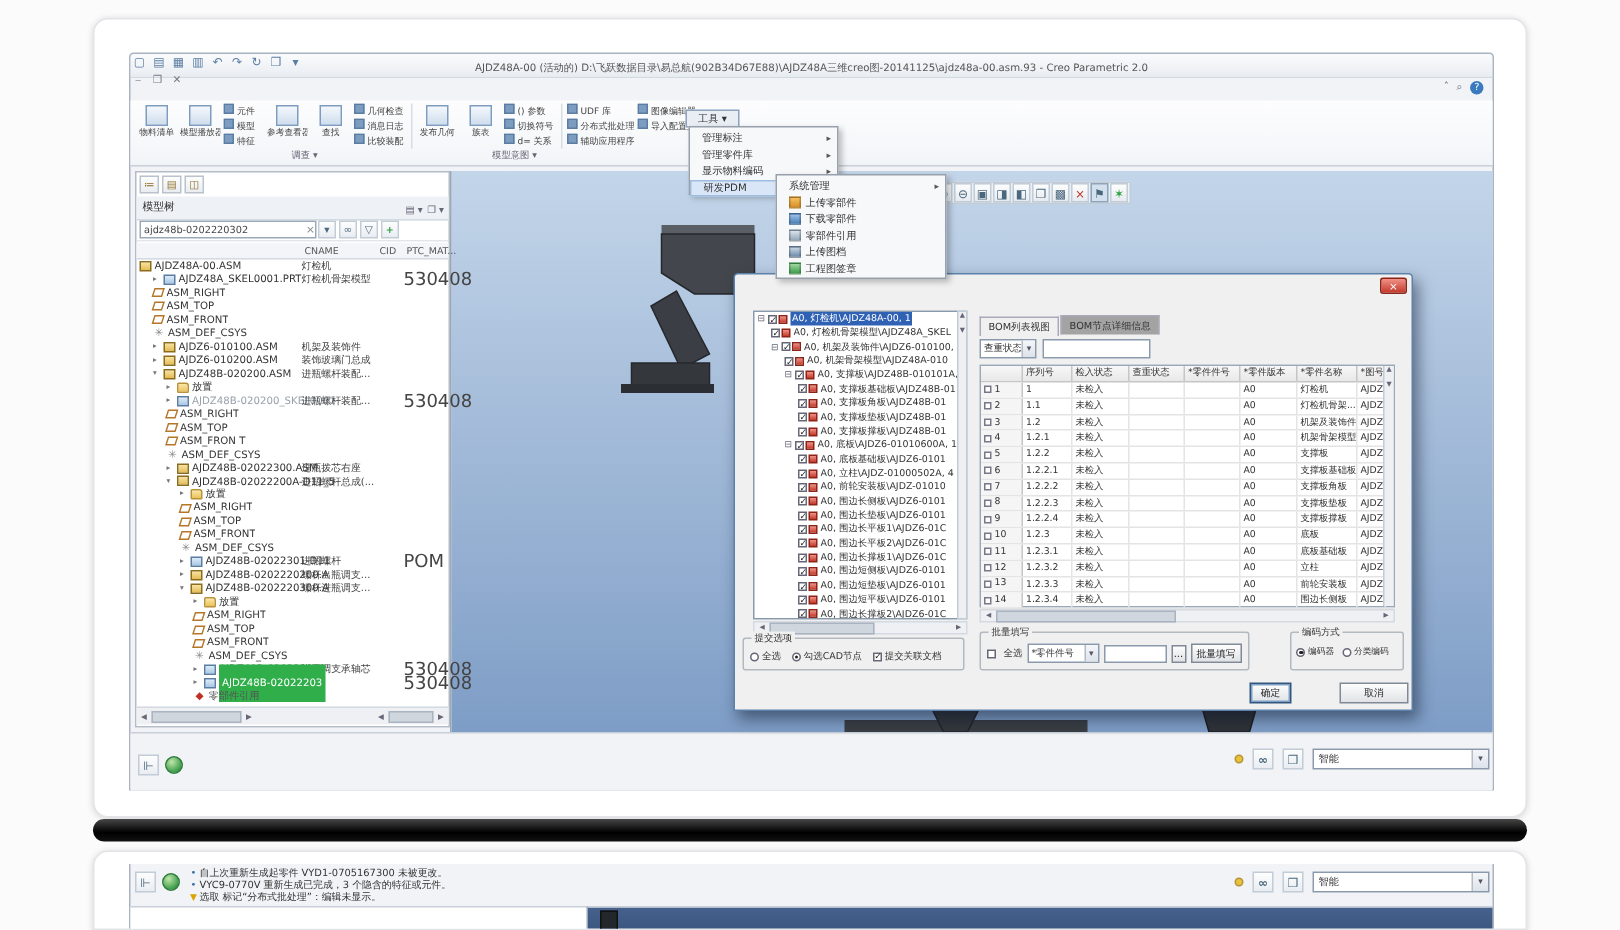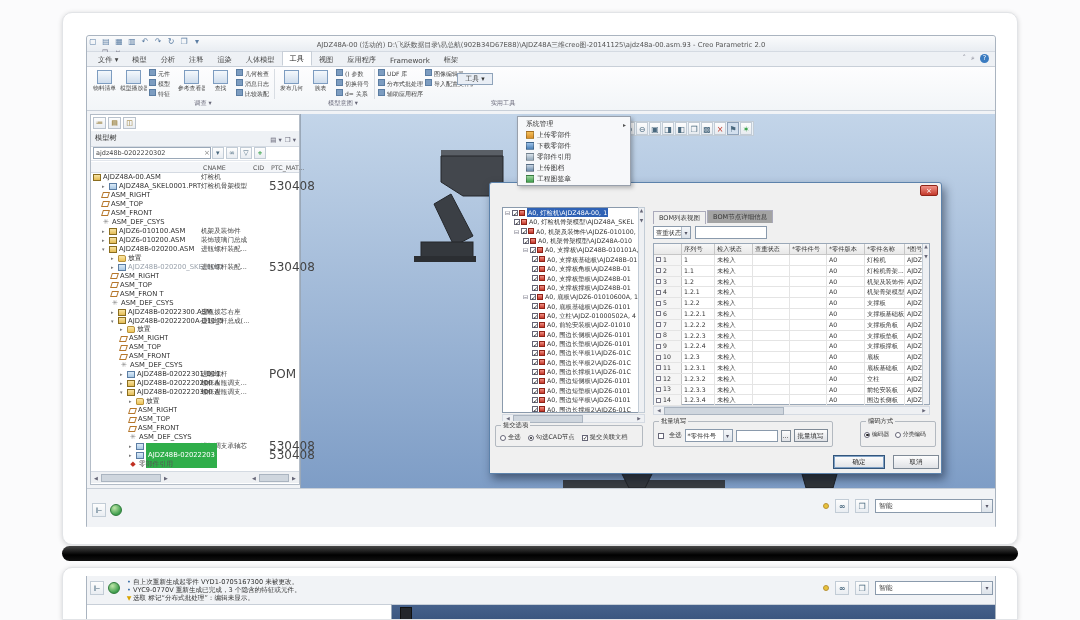--- a/index.html
+++ b/index.html
@@ -191,34 +191,20 @@
         </div>
       <div class="abs title-text">AJDZ48A-00 (活动的) D:\飞跃数据目录\易总航(902B34D67E88)\AJDZ48A三维creo图-20141125\ajdz48a-00.asm.93 - Creo Parametric 2.0</div>
       <div class="winctl">
 
       <span class="b">⎯</span>
           <span class="b">❐</span>
           <span class="b">✕</span>
         </div>
     </div>
 
-    <div class="abs tabrow">
-
-    <span class="tab">文件 ▾</span>
-        <span class="tab">模型</span>
-        <span class="tab">分析</span>
-        <span class="tab">注释</span>
-        <span class="tab">渲染</span>
-        <span class="tab">人体模型</span>
-        <span class="tab on">工具</span>
-        <span class="tab">视图</span>
-        <span class="tab">应用程序</span>
-        <span class="tab">Framework</span>
-        <span class="tab">框架</span>
-      </div>
     <div class="tabrow-right">
       <span class="b">ˆ</span>
       <span class="b">⌕</span>
       <span class="help">?</span>
     </div>
 
     <div class="abs ribbon">
       <div class="rb-cells">
 
           <div class="rb-cell">
@@ -353,20 +339,42 @@
         </div>
       <div>
 
       <div class="rb-glabel g1">调查 ▾</div>
           <div class="rb-glabel g2">模型意图 ▾</div>
           <div class="rb-glabel g3">实用工具</div>
         </div>
     </div>
 
     <div class="abs tools-btn">工具 ▾</div>
+    <div class="abs menu">
+
+        <div class="mi">
+          <span class="t">管理标注</span>
+          <span class="ar ah">▸</span>
+        </div>
+
+        <div class="mi">
+          <span class="t">管理零件库</span>
+          <span class="ar ah">▸</span>
+        </div>
+
+        <div class="mi">
+          <span class="t">显示物料编码</span>
+          <span class="ar ah">▸</span>
+        </div>
+
+        <div class="mi hot">
+          <span class="t">研发PDM</span>
+          <span class="ar ah">▸</span>
+        </div>
+      </div>
     <div class="abs submenu">
 
         <div class="mi">
 
           <span class="t">系统管理</span>
           <span class="ar ah">▸</span>
         </div>
 
         <div class="mi">
           <span class="sub-icon mi-up"></span>
@@ -1218,21 +1226,21 @@
       </div>
 
       <div class="grp" style="left:370px;top:238px;width:76px;height:26px">
         <span class="grp-label">编码方式</span>
         <div style="position:absolute;left:3px;top:8px;white-space:nowrap">
           <span class="radio on"></span><span class="glbl" style="font-size:5.8px">编码器</span>
           <span class="radio" style="margin-left:3px"></span><span class="glbl" style="font-size:5.8px">分类编码</span>
         </div>
       </div>
 
-      <div class="btn default abs" style="left:343px;top:272px;width:52px;height:14px;line-height:13px">确定</div>
+      <div class="btn default abs" style="left:343px;top:272px;width:28px;height:14px;line-height:13px">确定</div>
       <div class="btn abs" style="left:403px;top:272px;width:46px;height:14px;line-height:13px">取消</div>
     </div>
 
   </div>
 </div>
 
 <div class="abs card-base"></div>
 
 <div class="abs card2">
   <div class="abs app2">

